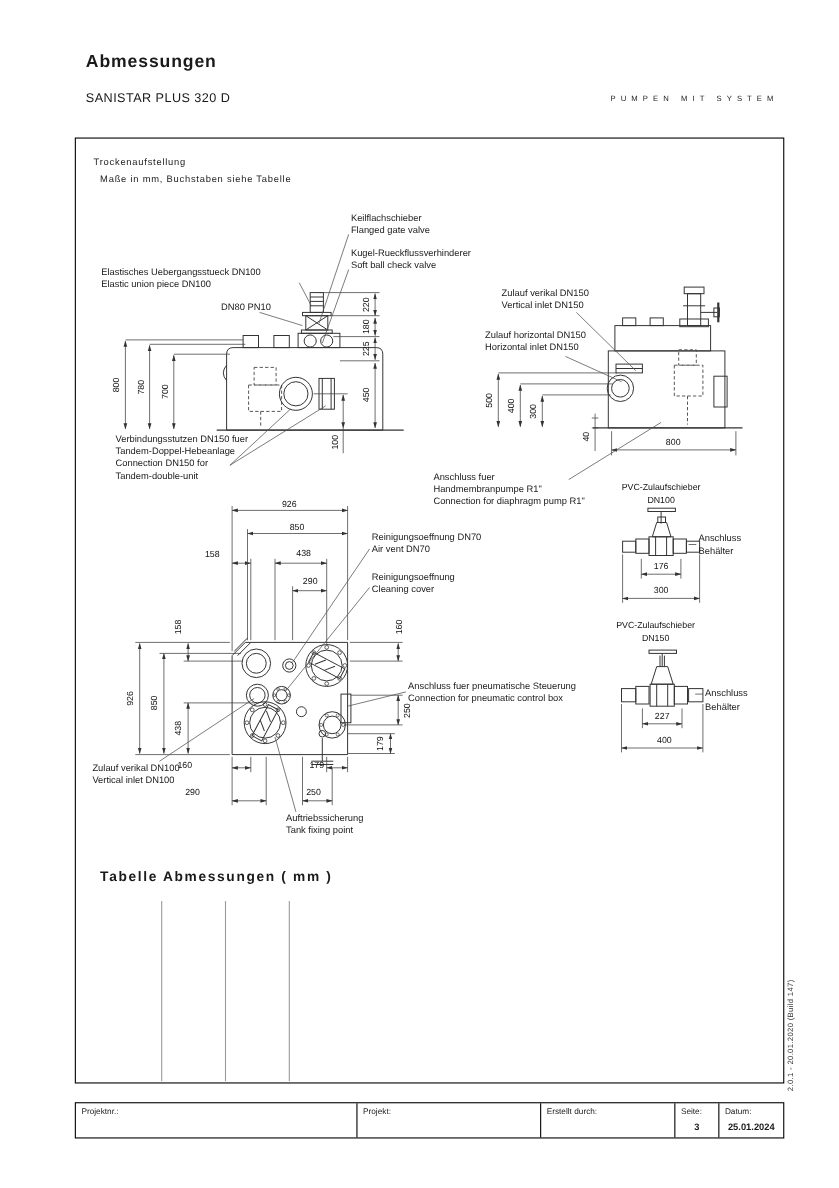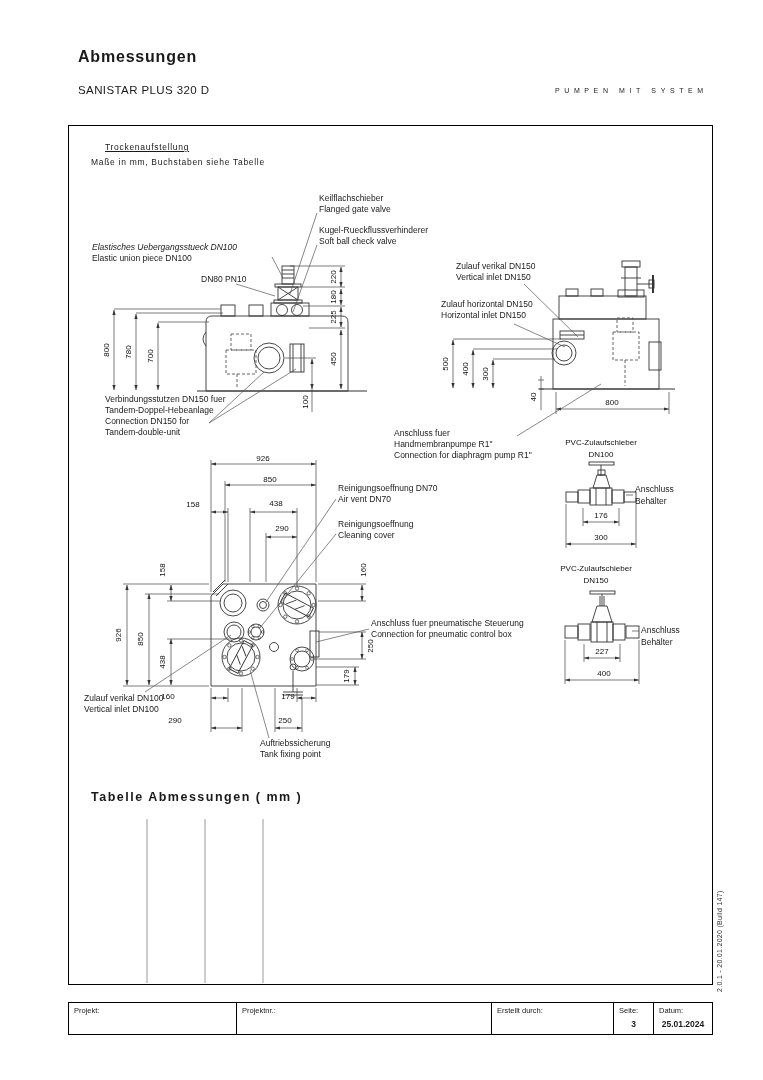--- a/index.html
+++ b/index.html
@@ -274,28 +274,28 @@
         <line x1="496" y1="554" x2="570" y2="554" marker-start="url(#ar)" marker-end="url(#ar)"></line>
         <path d="M515,518 V536 M551,518 V536 M496,514 V558 M570,514 V558"></path>
         <path d="M570,505 L563,505"></path>
       </g>
 
       <g stroke="#9a9a9a" stroke-width="1">
         <path d="M78,693 V857 M136,693 V857 M194,693 V857"></path>
       </g>
     </svg>
 
-    <div class="lbl note" style="left:36px;top:16px;text-decoration:underline;">Trockenaufstellung</div>
+    <div class="lbl note" style="left:16px;top:16px;">Trockenaufstellung</div>
     <div class="lbl note" style="left:22px;top:31px;">Maße in mm, Buchstaben siehe Tabelle</div>
 
     <div class="lbl" style="left:250px;top:67px;">Keilflachschieber</div>
     <div class="lbl" style="left:250px;top:78px;">Flanged gate valve</div>
     <div class="lbl" style="left:250px;top:99px;">Kugel-Rueckflussverhinderer</div>
     <div class="lbl" style="left:250px;top:110px;">Soft ball check valve</div>
-    <div class="lbl" style="left:23px;top:116px;font-style:italic;">Elastisches Uebergangsstueck DN100</div>
+    <div class="lbl" style="left:23px;top:116px;">Elastisches Uebergangsstueck DN100</div>
     <div class="lbl" style="left:23px;top:127px;">Elastic union piece DN100</div>
     <div class="lbl" style="left:132px;top:148px;">DN80 PN10</div>
     <div class="lbl" style="left:36px;top:268px;">Verbindungsstutzen  DN150 fuer</div>
     <div class="lbl" style="left:36px;top:279px;">Tandem-Doppel-Hebeanlage</div>
     <div class="lbl" style="left:36px;top:290px;">Connection DN150 for</div>
     <div class="lbl" style="left:36px;top:301px;">Tandem-double-unit</div>
     <div class="dimv" style="left:37px;top:224px;">800</div>
     <div class="dimv" style="left:59px;top:226px;">780</div>
     <div class="dimv" style="left:81px;top:230px;">700</div>
     <div class="dimv" style="left:264px;top:151px;">220</div>
@@ -357,25 +357,25 @@
     <div class="dim" style="left:106px;top:594px;">290</div>
     <div class="dim" style="left:219px;top:570px;">179</div>
     <div class="dim" style="left:216px;top:594px;">250</div>
 
     <div class="th">Tabelle Abmessungen  ( mm )</div>
   </div>
 
   <div class="version">2.0.1  -  20.01.2020 (Build 147)</div>
 
   <div class="footer">
+    <div class="fcell" style="width:255px;">
+      <span class="flabel">Projektnr.:</span>
+    </div>
     <div class="fcell" style="width:167px;">
       <span class="flabel">Projekt:</span>
-    </div>
-    <div class="fcell" style="width:255px;">
-      <span class="flabel">Projektnr.:</span>
     </div>
     <div class="fcell" style="width:122px;">
       <span class="flabel">Erstellt durch:</span>
     </div>
     <div class="fcell" style="width:40px;">
       <span class="flabel">Seite:</span>
       <span class="fvalue">3</span>
     </div>
     <div class="fcell" style="width:57px;flex:1;">
       <span class="flabel">Datum:</span>

